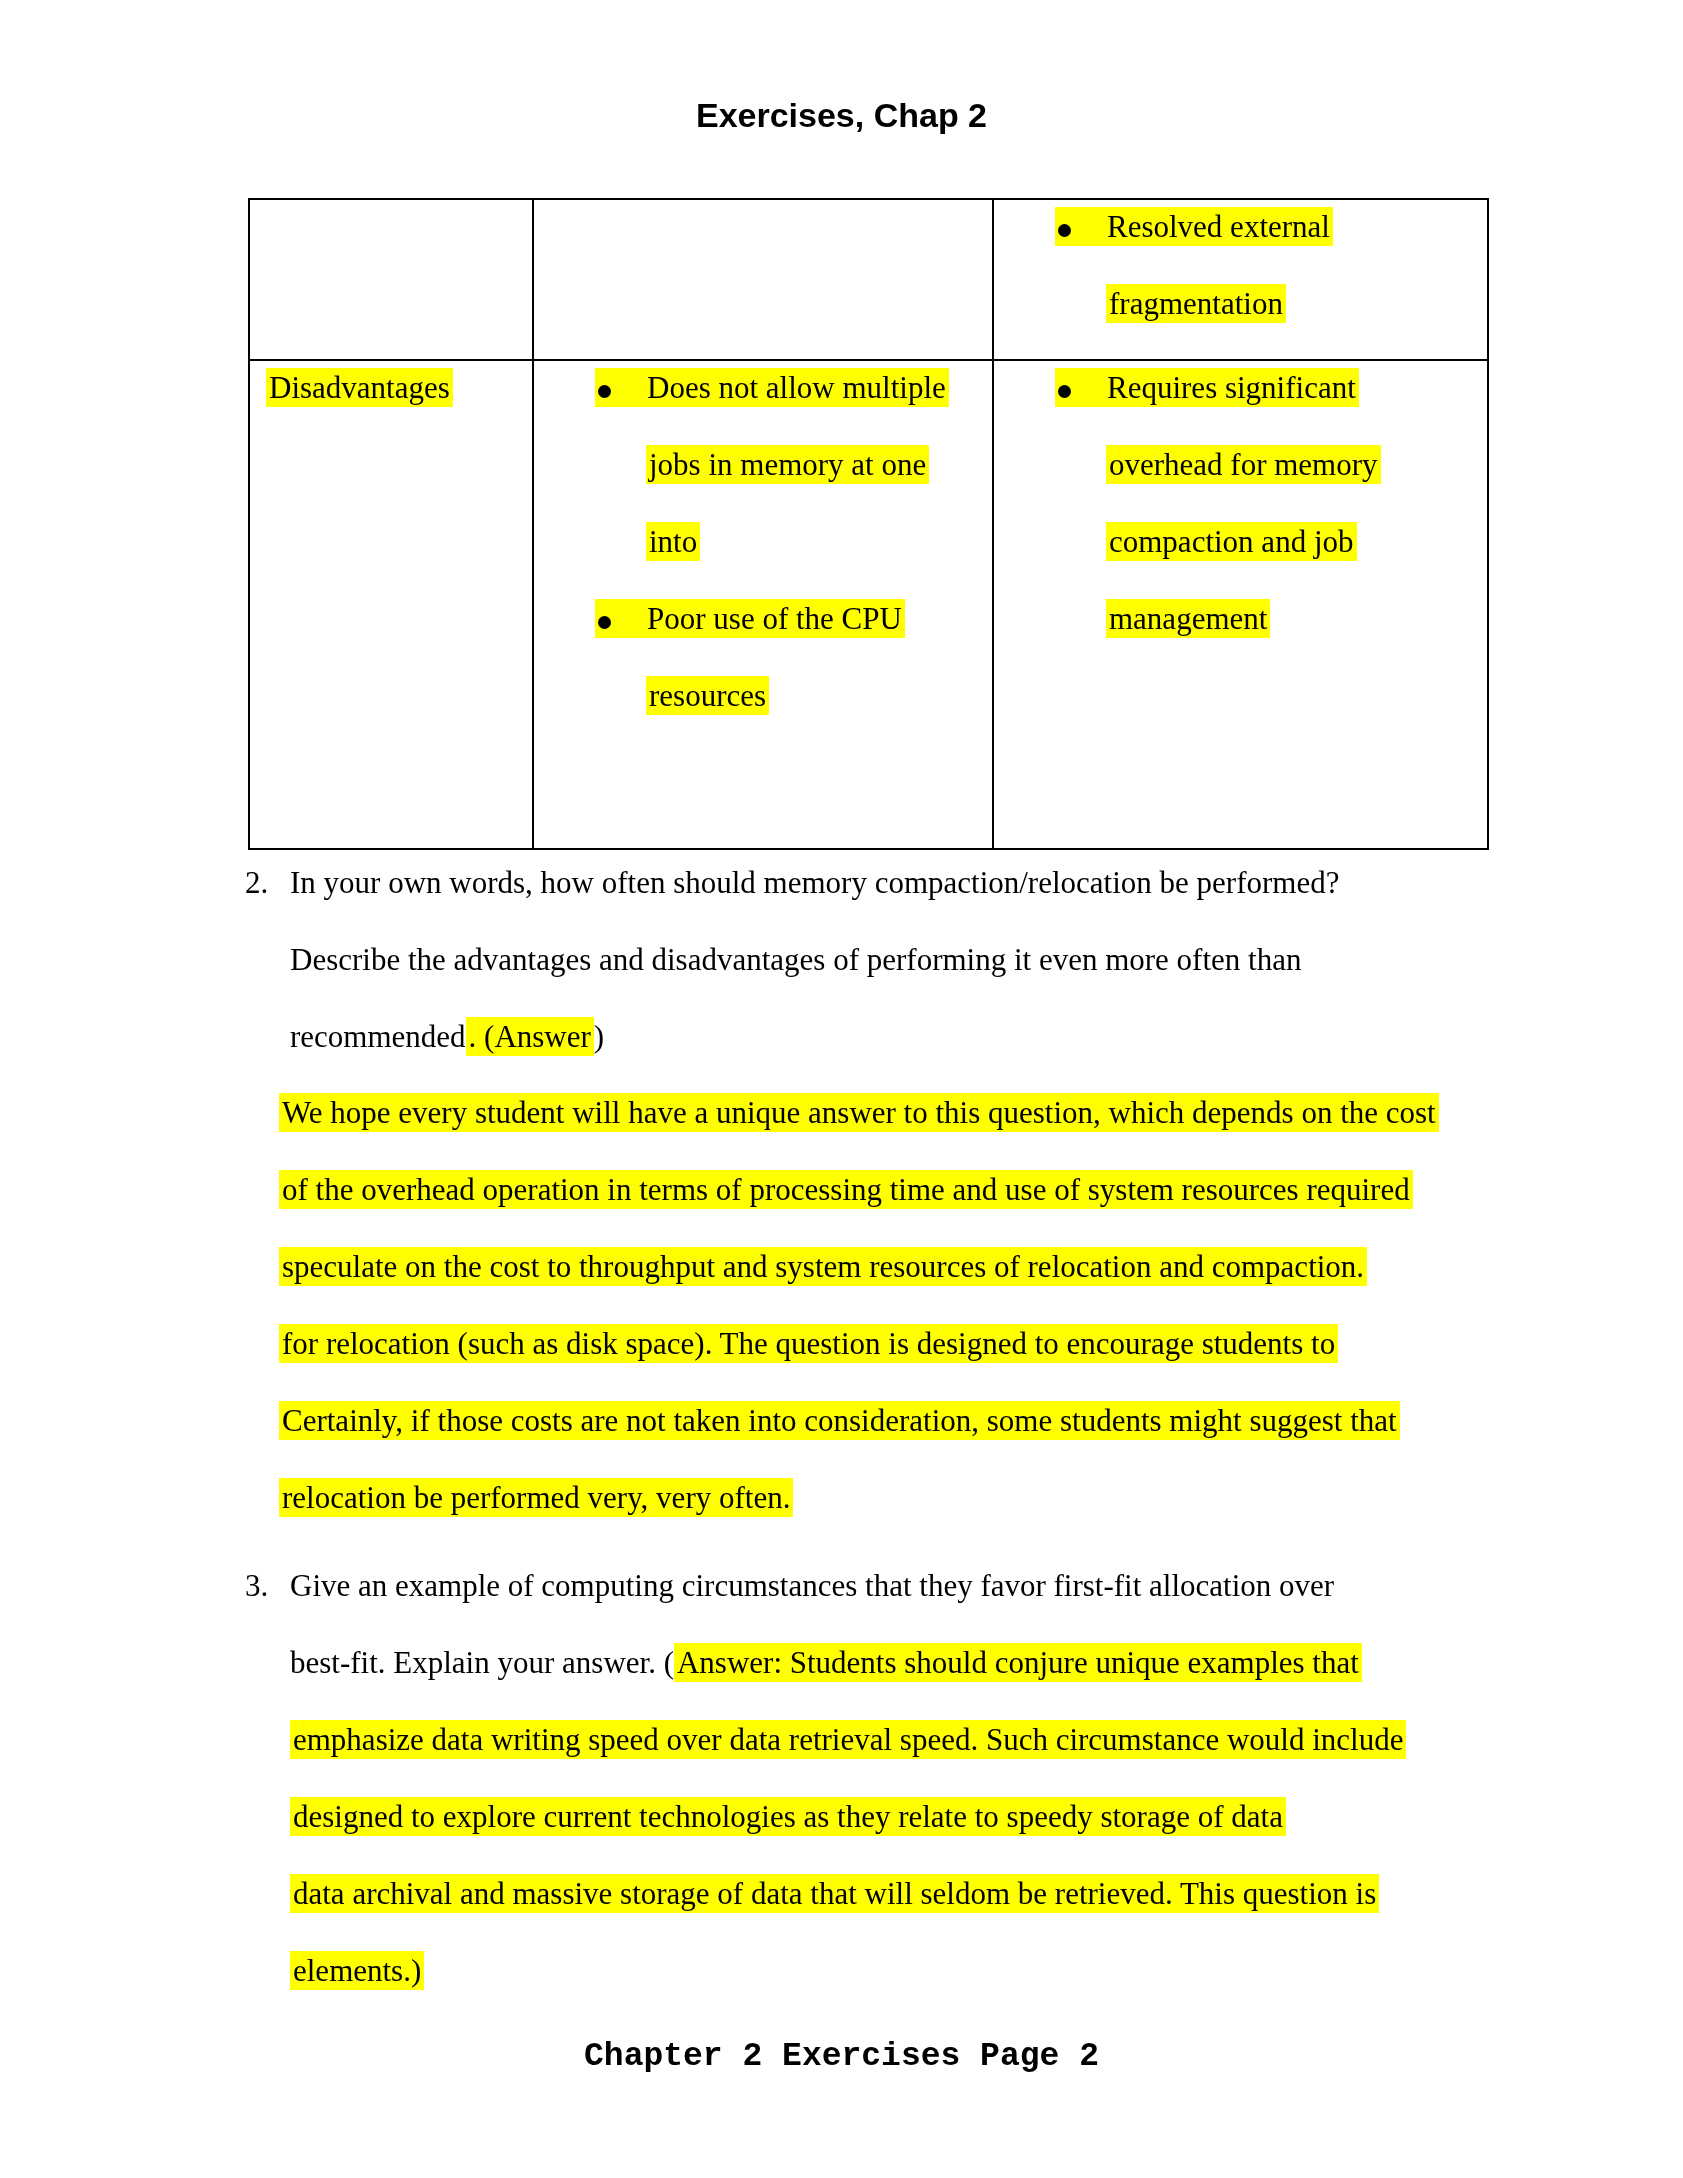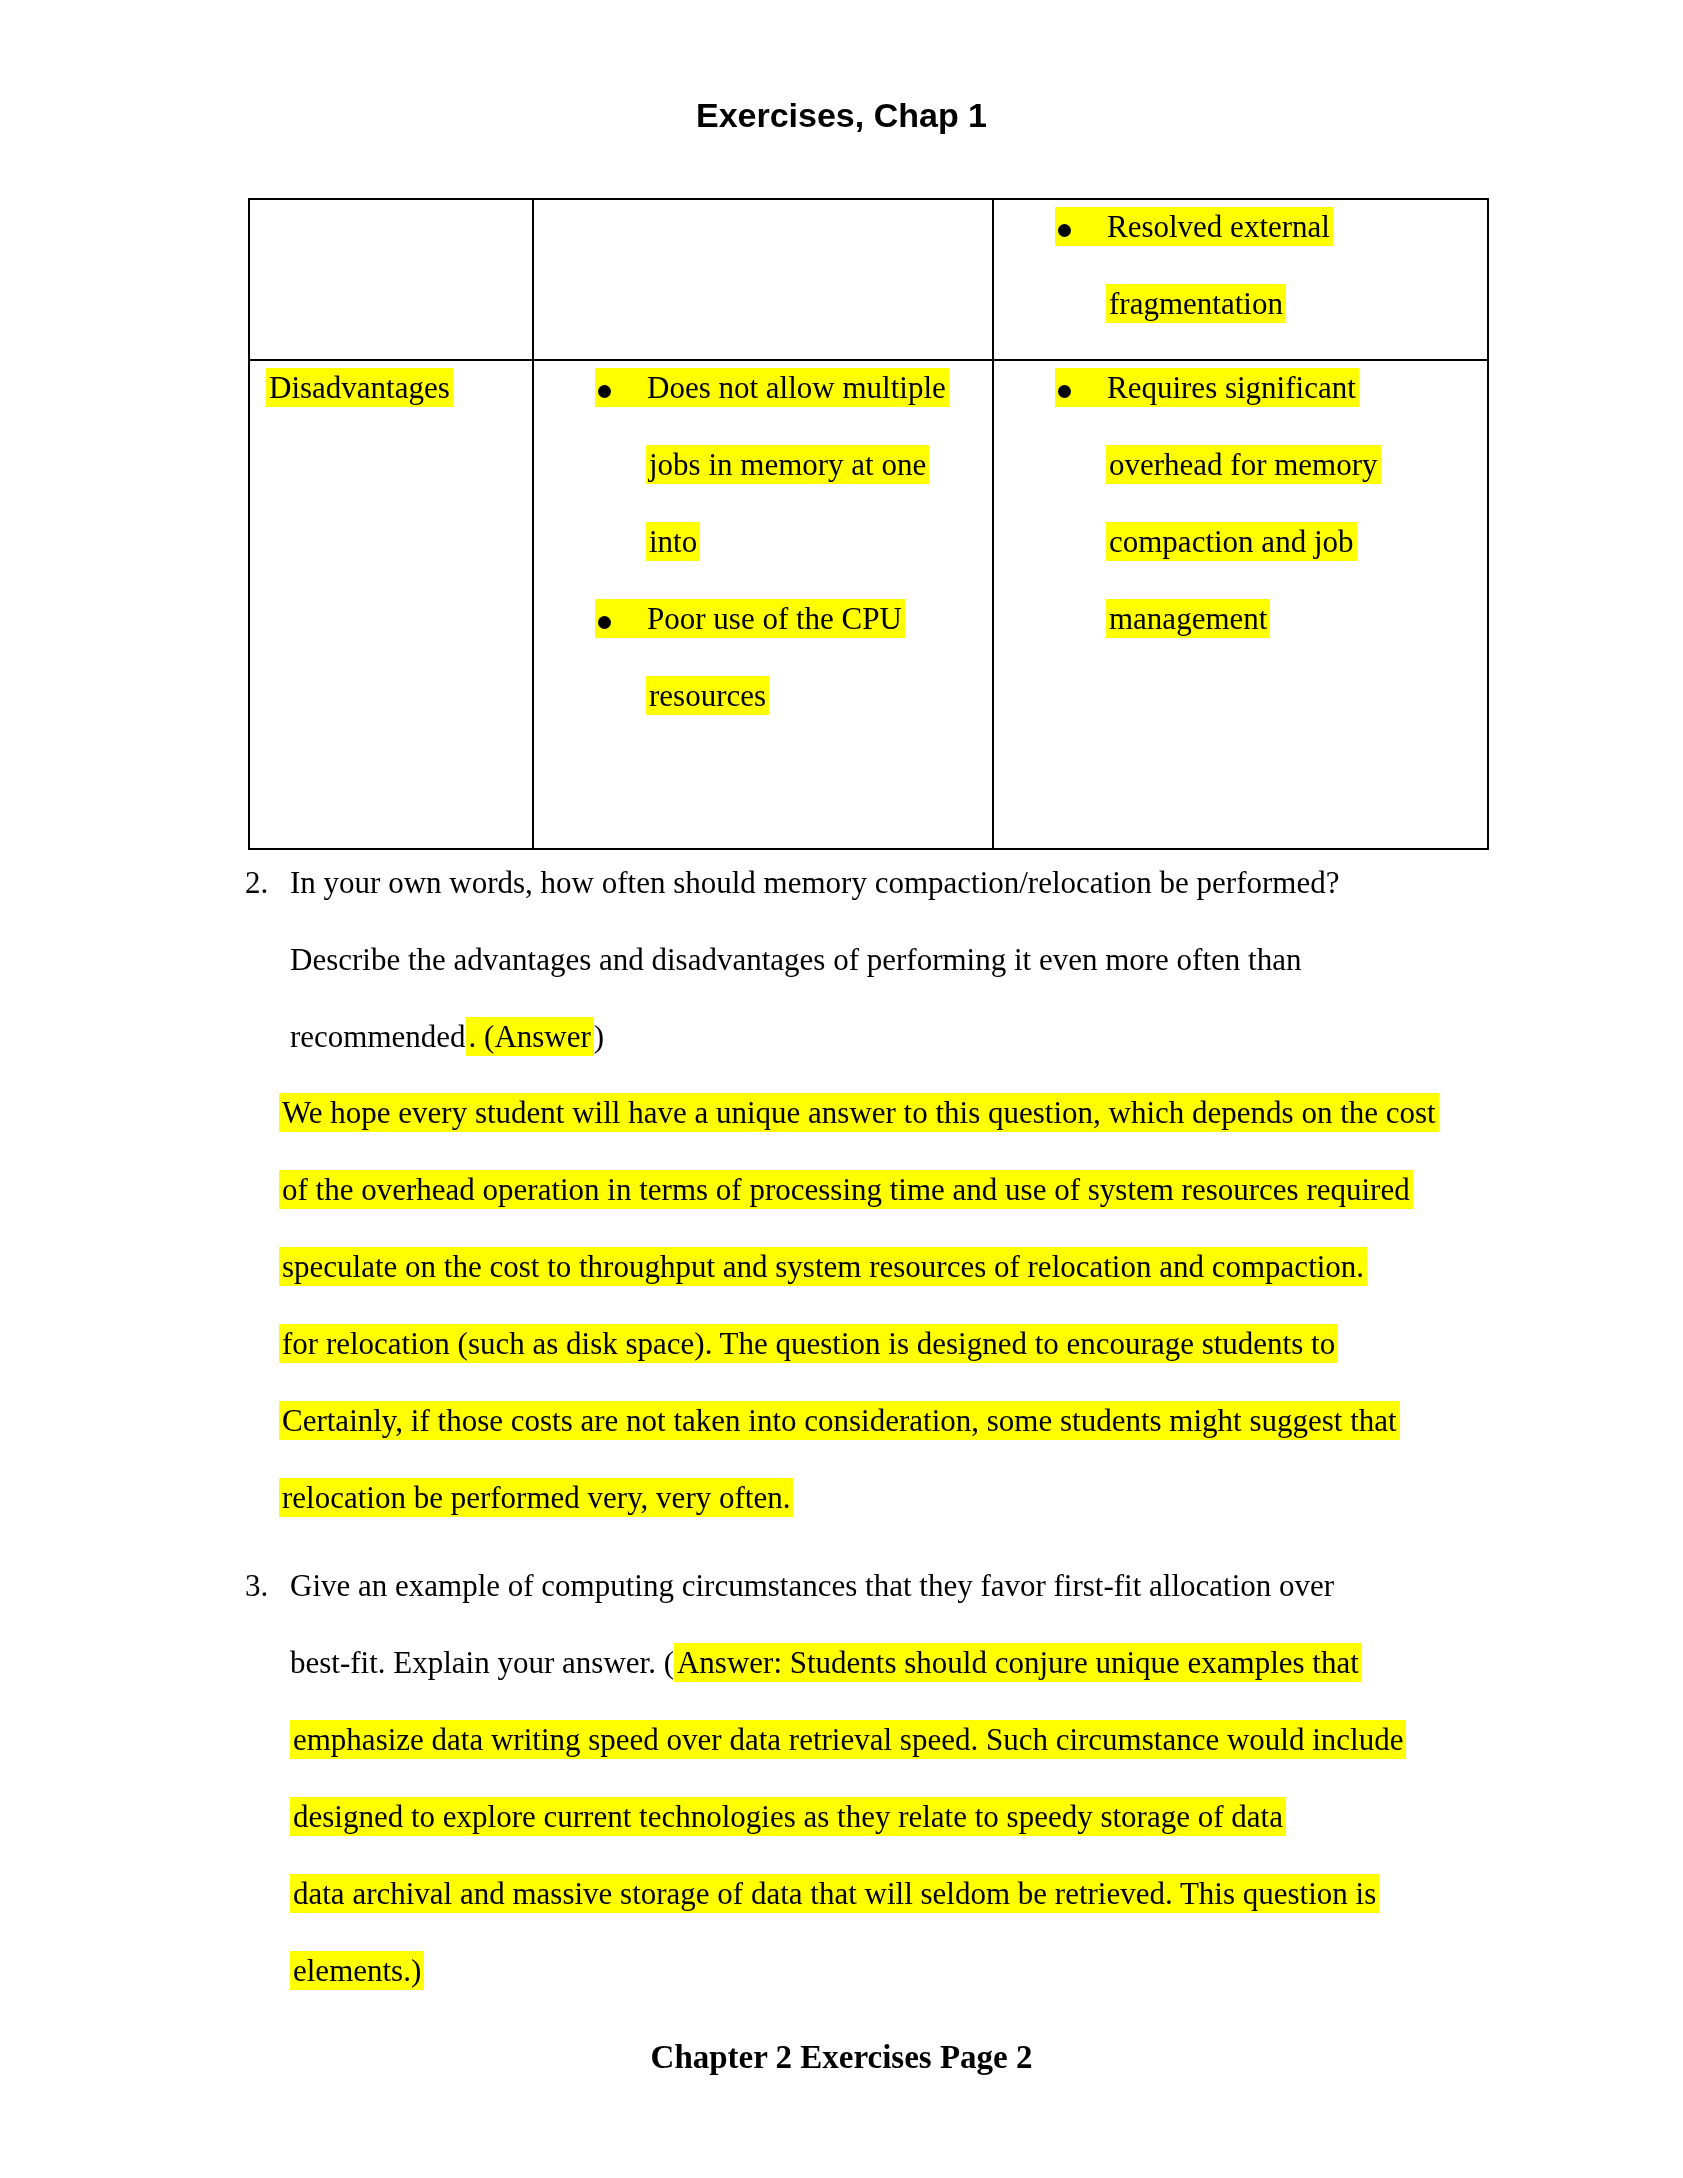--- a/index.html
+++ b/index.html
@@ -28,28 +28,28 @@
   .bline.cont{padding-left:112px;}
   .hl{background:#ffff00;padding:2px 3px;}
   .dot{display:inline-block;width:13px;height:13px;background:#000;border-radius:50%;}
   .gap{display:inline-block;width:36px;height:1px;}
   .block{position:absolute;font-size:31px;line-height:77px;white-space:nowrap;}
   .q{left:47px;}
   .pline{position:relative;}
   .qnum{position:absolute;left:-45px;top:0;}
   .footer{
     top:2035px;left:0;width:1683px;text-align:center;
-    font-family:Liberation Serif, serif;
+    font-family:Liberation Mono, monospace;
     font-weight:bold;font-size:33px;line-height:44px;
   }
 </style>
 </head>
 <body>
 
-<div class="abs title">Exercises, Chap 1</div>
+<div class="abs title">Exercises, Chap 2</div>
 
 <div class="abs content">
 
   <table class="grid">
     <tbody>
         <tr class="r1">
       <td class="c1"></td>
       <td class="c2"></td>
       <td class="c3">
         <div class="cell">

